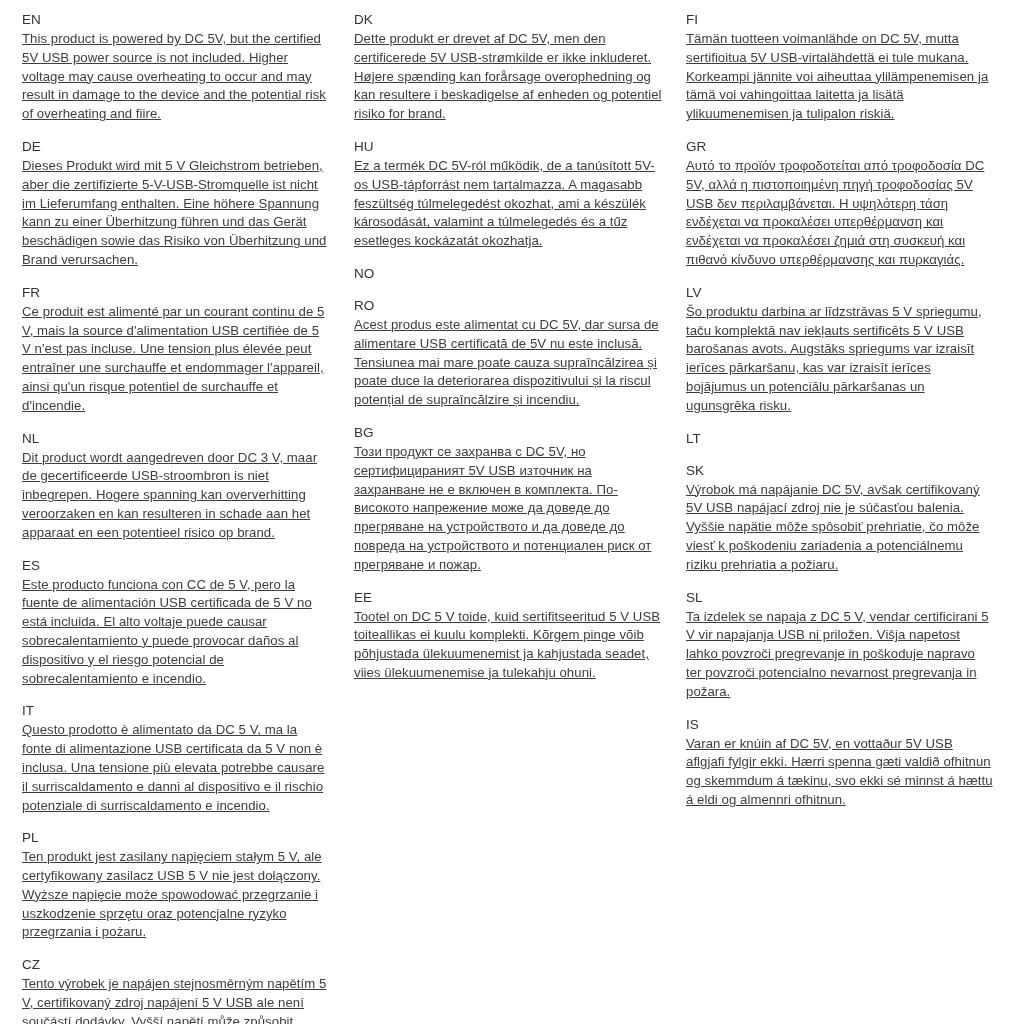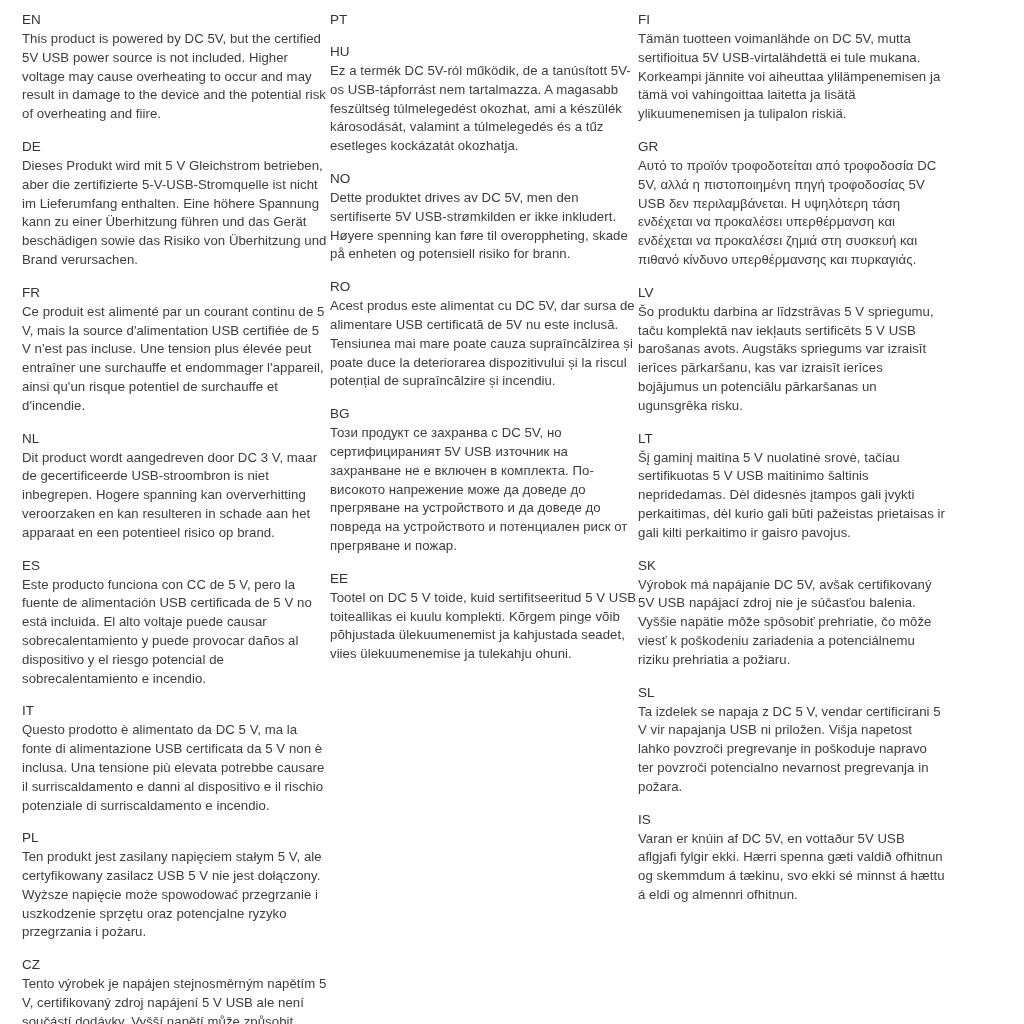--- a/index.html
+++ b/index.html
@@ -10,40 +10,42 @@
     width: 1024px;
     height: 1024px;
     overflow: hidden;
     font-family: "Liberation Sans", "DejaVu Sans", sans-serif;
   }
   .page {
     width: 1024px;
     height: 1024px;
     padding: 10px 14px 16px 22px;
     display: flex;
+    gap: 24px;
     background: #ffffff;
   }
   .column {
     width: 308px;
     flex: 0 0 308px;
   }
   .lang-section {
     margin-bottom: 13px;
   }
   .lang-code {
     font-size: 13.5px;
     line-height: 19px;
     color: #333333;
     margin-bottom: 1px;
   }
   .lang-text {
     font-size: 13.2px;
     line-height: 18.8px;
     color: #3d3d3d;
     letter-spacing: 0.05px;
+    text-decoration: underline;
   }
 </style>
 </head>
 <body>
 
 <div class="page">
     <div class="column">
       <section class="lang-section">
         <div class="lang-code">EN</div>
         <p class="lang-text">This product is powered by DC 5V, but the certified 5V USB power source is not included. Higher voltage may cause overheating to occur and may result in damage to the device and the potential risk of overheating and fiire.</p>
@@ -72,29 +74,31 @@
         <div class="lang-code">PL</div>
         <p class="lang-text">Ten produkt jest zasilany napięciem stałym 5 V, ale certyfikowany zasilacz USB 5 V nie jest dołączony. Wyższe napięcie może spowodować przegrzanie i uszkodzenie sprzętu oraz potencjalne ryzyko przegrzania i pożaru.</p>
       </section>
       <section class="lang-section">
         <div class="lang-code">CZ</div>
         <p class="lang-text">Tento výrobek je napájen stejnosměrným napětím 5 V, certifikovaný zdroj napájení 5 V USB ale není součástí dodávky. Vyšší napětí může způsobit přehřátí a může mít za následek poškození zařízení a vést k potenciálnímu riziku přehřátí a požáru.</p>
       </section>
     </div>
     <div class="column">
       <section class="lang-section">
-        <div class="lang-code">PT</div>
+        <div class="lang-code">DK</div>
+        <p class="lang-text">Dette produkt er drevet af DC 5V, men den certificerede 5V USB-strømkilde er ikke inkluderet. Højere spænding kan forårsage overophedning og kan resultere i beskadigelse af enheden og potentiel risiko for brand.</p>
+      </section>
+      <section class="lang-section">
       </section>
       <section class="lang-section">
         <div class="lang-code">HU</div>
         <p class="lang-text">Ez a termék DC 5V-ról működik, de a tanúsított 5V-os USB-tápforrást nem tartalmazza. A magasabb feszültség túlmelegedést okozhat, ami a készülék károsodását, valamint a túlmelegedés és a tűz esetleges kockázatát okozhatja.</p>
       </section>
       <section class="lang-section">
         <div class="lang-code">NO</div>
-        <p class="lang-text">Dette produktet drives av DC 5V, men den sertifiserte 5V USB-strømkilden er ikke inkludert. Høyere spenning kan føre til overoppheting, skade på enheten og potensiell risiko for brann.</p>
       </section>
       <section class="lang-section">
         <div class="lang-code">RO</div>
         <p class="lang-text">Acest produs este alimentat cu DC 5V, dar sursa de alimentare USB certificată de 5V nu este inclusă. Tensiunea mai mare poate cauza supraîncălzirea și poate duce la deteriorarea dispozitivului și la riscul potențial de supraîncălzire și incendiu.</p>
       </section>
       <section class="lang-section">
         <div class="lang-code">BG</div>
         <p class="lang-text">Този продукт се захранва с DC 5V, но сертифицираният 5V USB източник на захранване не е включен в комплекта. По-високото напрежение може да доведе до прегряване на устройството и да доведе до повреда на устройството и потенциален риск от прегряване и пожар.</p>
       </section>
       <section class="lang-section">
@@ -110,21 +114,20 @@
       <section class="lang-section">
         <div class="lang-code">GR</div>
         <p class="lang-text">Αυτό το προϊόν τροφοδοτείται από τροφοδοσία DC 5V, αλλά η πιστοποιημένη πηγή τροφοδοσίας 5V USB δεν περιλαμβάνεται. Η υψηλότερη τάση ενδέχεται να προκαλέσει υπερθέρμανση και ενδέχεται να προκαλέσει ζημιά στη συσκευή και πιθανό κίνδυνο υπερθέρμανσης και πυρκαγιάς.</p>
       </section>
       <section class="lang-section">
         <div class="lang-code">LV</div>
         <p class="lang-text">Šo produktu darbina ar līdzstrāvas 5 V spriegumu, taču komplektā nav iekļauts sertificēts 5 V USB barošanas avots. Augstāks spriegums var izraisīt ierīces pārkaršanu, kas var izraisīt ierīces bojājumus un potenciālu pārkaršanas un ugunsgrēka risku.</p>
       </section>
       <section class="lang-section">
         <div class="lang-code">LT</div>
-        <p class="lang-text">Šį gaminį maitina 5 V nuolatinė srovė, tačiau sertifikuotas 5 V USB maitinimo šaltinis nepridedamas. Dėl didesnės įtampos gali įvykti perkaitimas, dėl kurio gali būti pažeistas prietaisas ir gali kilti perkaitimo ir gaisro pavojus.</p>
       </section>
       <section class="lang-section">
         <div class="lang-code">SK</div>
         <p class="lang-text">Výrobok má napájanie DC 5V, avšak certifikovaný 5V USB napájací zdroj nie je súčasťou balenia. Vyššie napätie môže spôsobiť prehriatie, čo môže viesť k poškodeniu zariadenia a potenciálnemu riziku prehriatia a požiaru.</p>
       </section>
       <section class="lang-section">
         <div class="lang-code">SL</div>
         <p class="lang-text">Ta izdelek se napaja z DC 5 V, vendar certificirani 5 V vir napajanja USB ni priložen. Višja napetost lahko povzroči pregrevanje in poškoduje napravo ter povzroči potencialno nevarnost pregrevanja in požara.</p>
       </section>
       <section class="lang-section">

